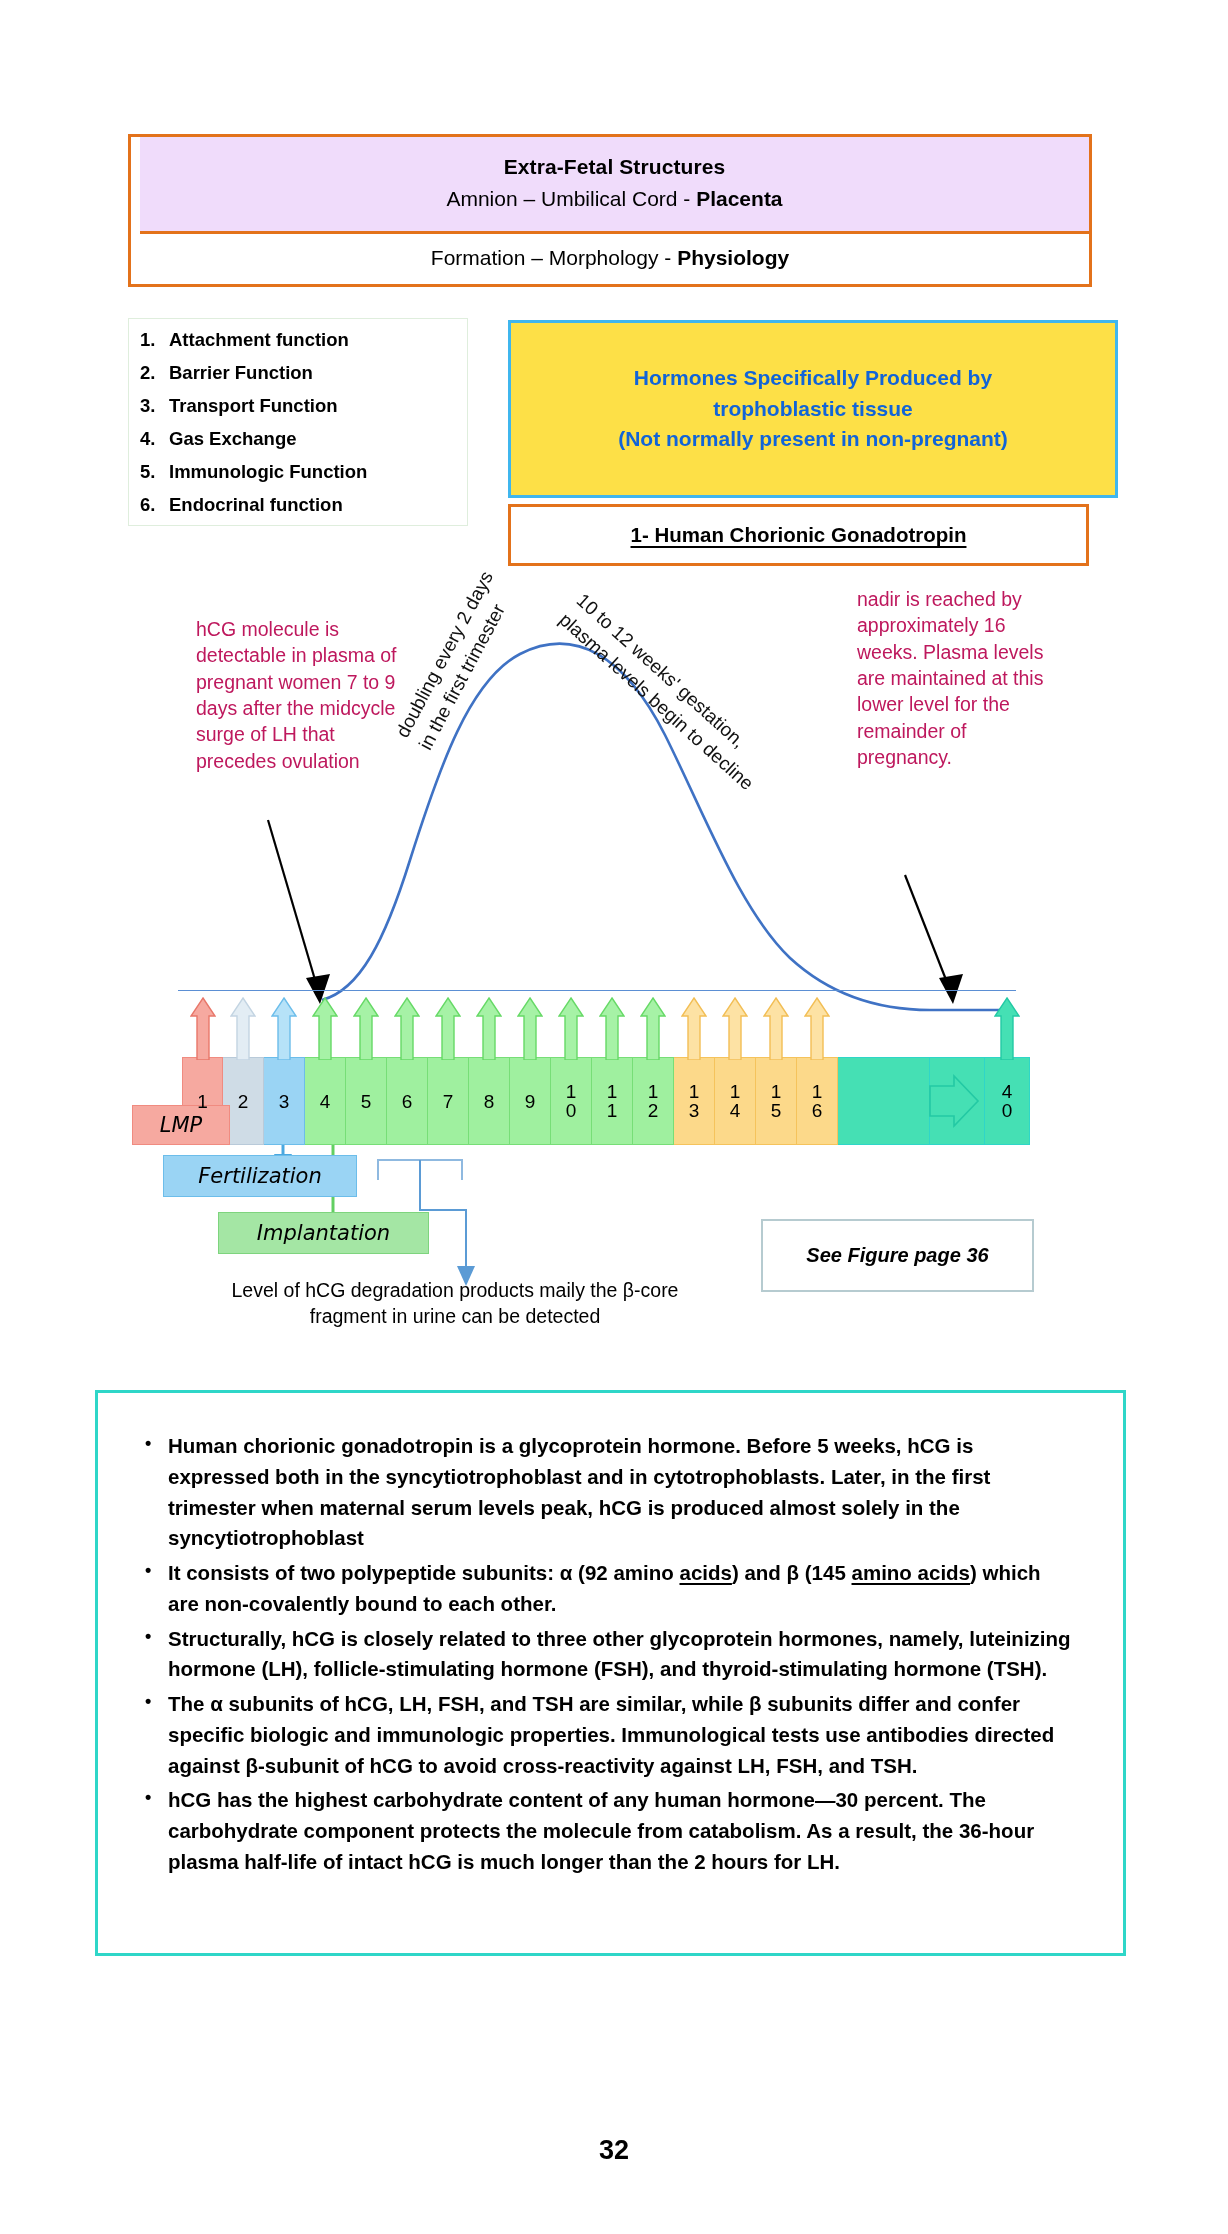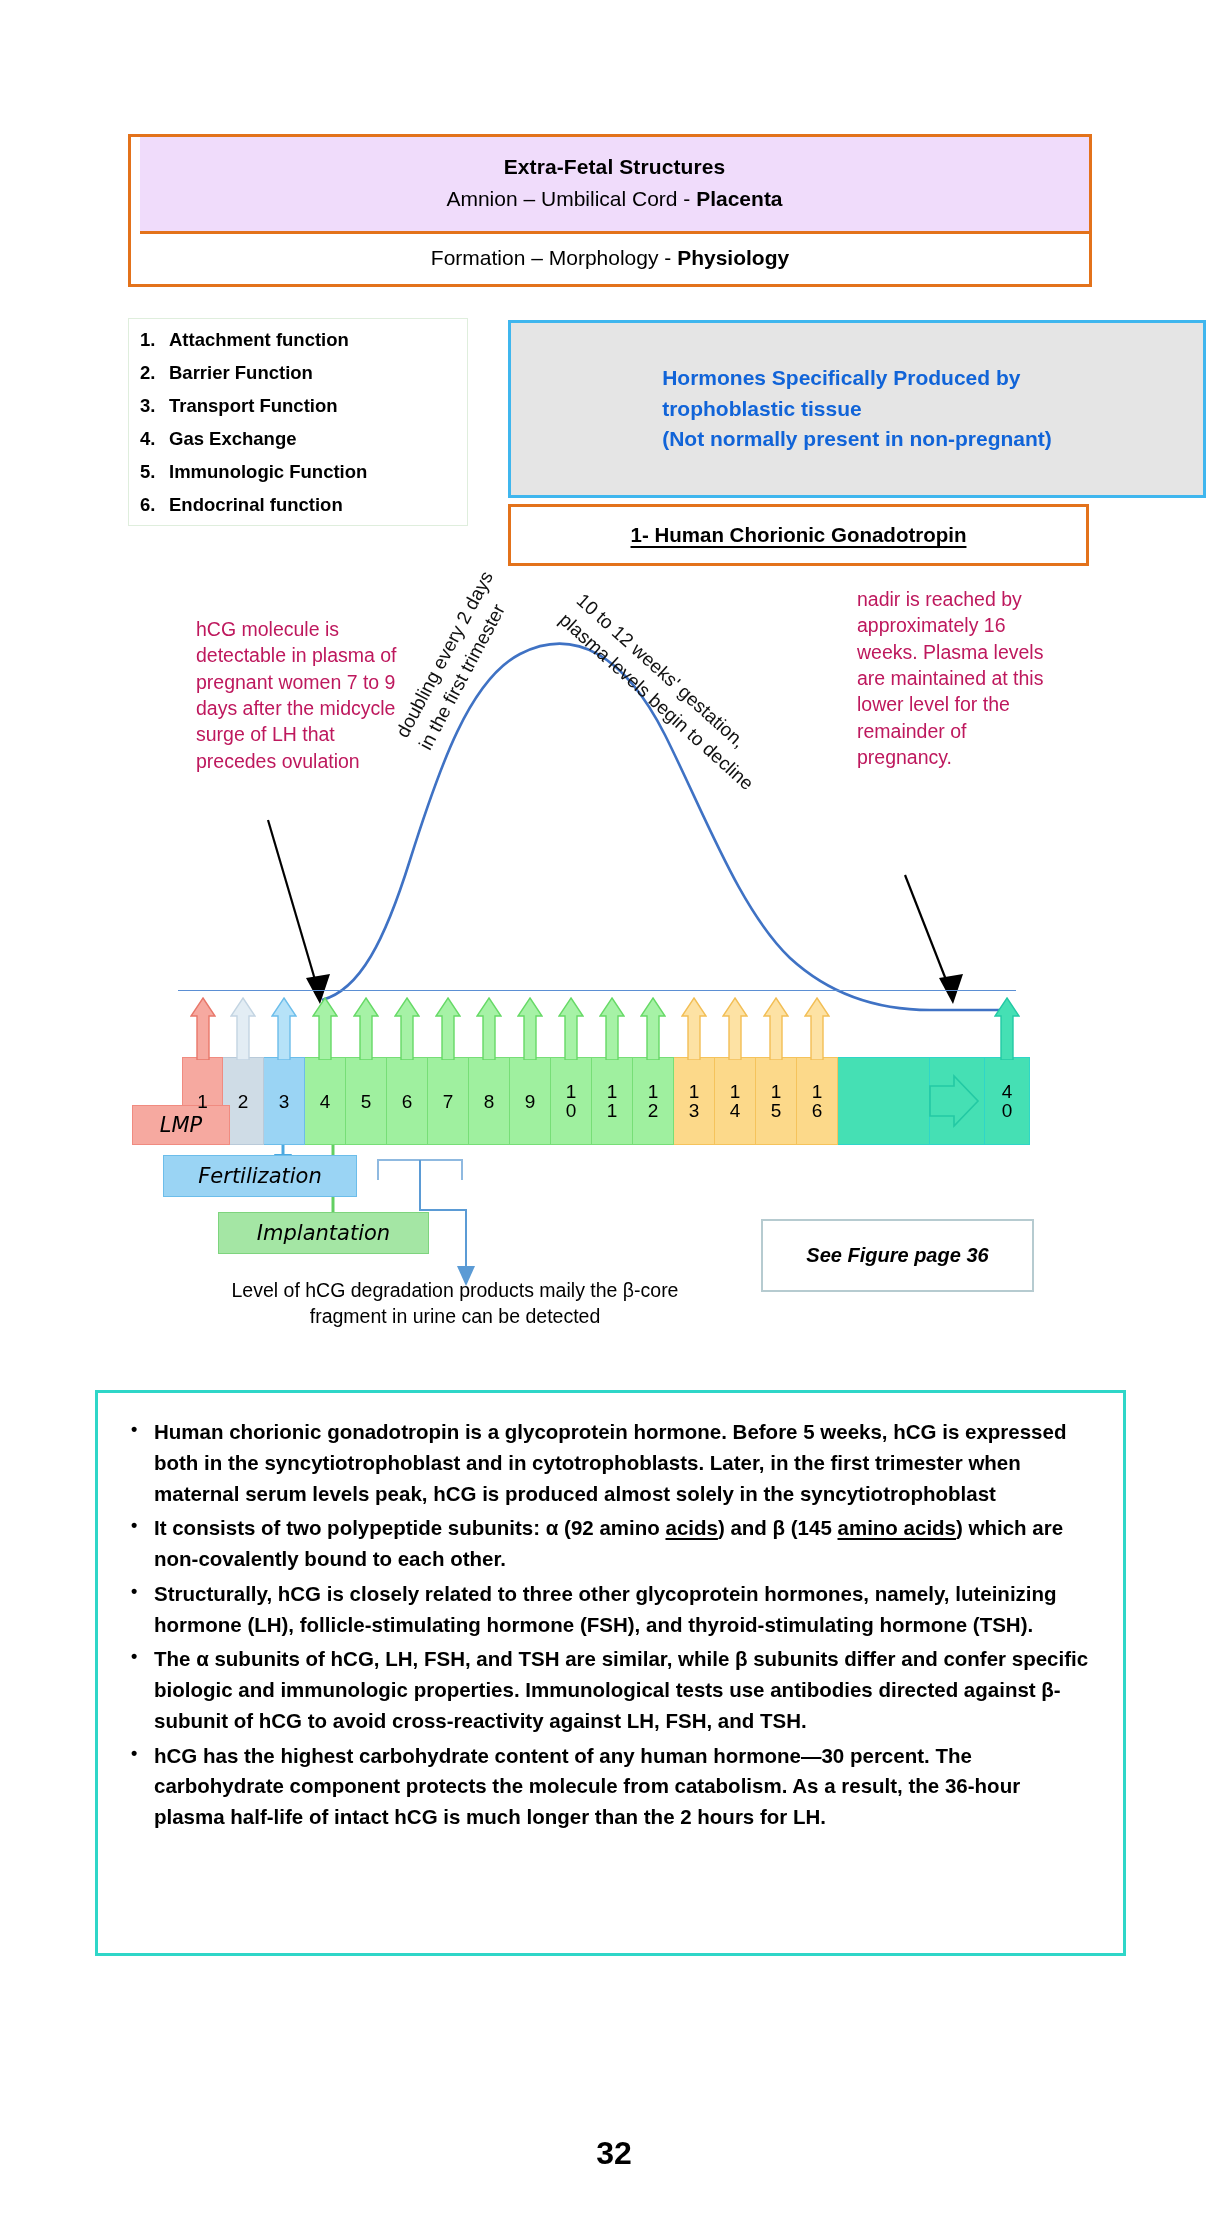--- a/index.html
+++ b/index.html
@@ -76,29 +76,29 @@
     text-align: left;
     padding-left: 5px;
     box-sizing: border-box;
   }
 
   
   #hormones-box {
     position: absolute;
     left: 508px;
     top: 320px;
-    width: 698px;
+    width: 610px;
     height: 178px;
     border: 3px solid #3fb6ee;
     box-sizing: border-box;
-    background: #e5e5e5;
+    background: #fde047;
     display: flex;
     align-items: center;
     justify-content: center;
-    text-align: left;
+    text-align: center;
   }
   .horm-line {
     color: #1164d8;
     font-weight: bold;
     font-size: 21px;
     line-height: 1.45;
   }
   #hcg-title-box {
     position: absolute;
     left: 508px;
@@ -266,21 +266,21 @@
     position: absolute;
     left: 95px;
     top: 1390px;
     width: 1031px;
     height: 566px;
     border: 3px solid #2fd6c8;
     box-sizing: border-box;
     padding: 22px 30px 0 26px;
   }
   #notes-list {
-    margin: 2px;
+    margin: 16px;
     padding: 0;
     list-style: none;
   }
   #notes-list li {
     position: relative;
     padding-left: 28px;
     font-size: 20.5px;
     font-weight: bold;
     line-height: 1.5;
     margin-bottom: 4px;
@@ -295,21 +295,21 @@
   #notes-list u { text-decoration: underline; text-underline-offset: 3px; }
 
   
   #page-number {
     position: absolute;
     left: 0;
     top: 2135px;
     width: 1228px;
     text-align: center;
     font-weight: bold;
-    font-size: 32px;
+    font-size: 27px;
   }
 </style>
 </head>
 <body>
 
 <div id="header-wrap">
   <div id="header-title-box">
     <div class="hdr-line1">Extra-Fetal Structures</div>
     <div class="hdr-line2"><span>Amnion – Umbilical Cord - </span><b>Placenta</b></div>
   </div>

